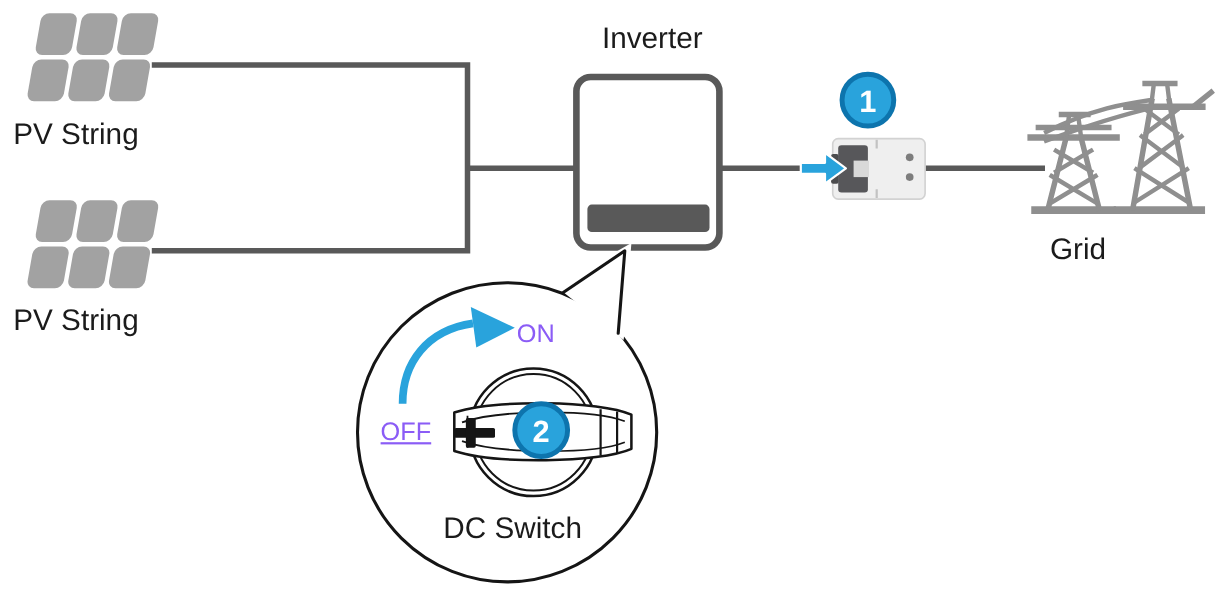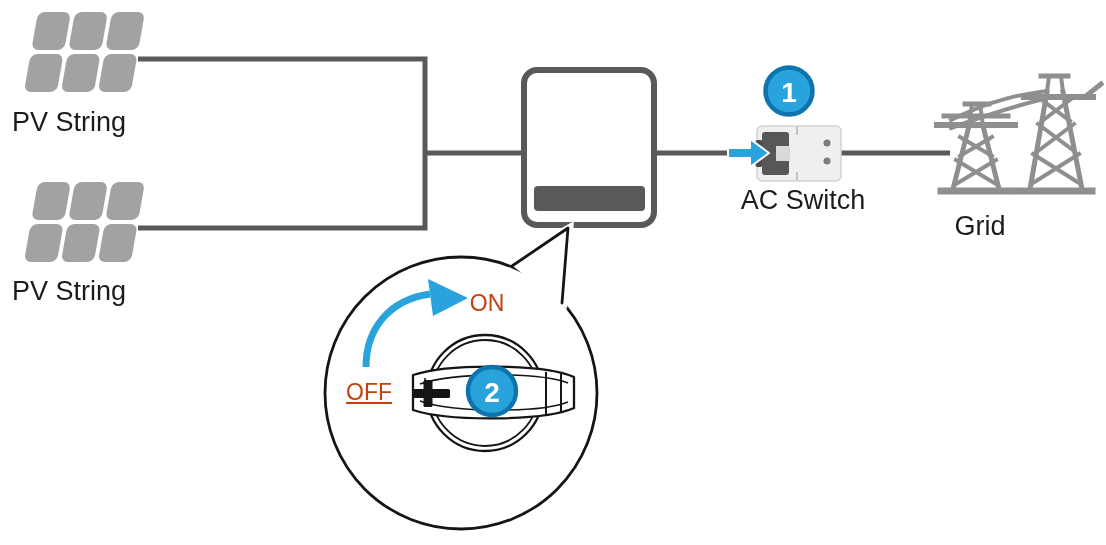--- a/index.html
+++ b/index.html
@@ -6,21 +6,21 @@
   .stage{
     position:relative;width:1106px;height:545px;background:#ffffff;
     font-family:"Liberation Sans","DejaVu Sans",sans-serif;overflow:hidden;
   }
   .stage svg{position:absolute;left:0;top:0;}
   .lbl{
     position:absolute;color:#1b1b1b;font-size:27px;line-height:1.1;
     white-space:nowrap;letter-spacing:0px;
   }
   .lbl.center{transform:translateX(-50%);}
-  .lbl.small{font-size:23px;color:#c2410c;}
+  .lbl.small{font-size:23px;color:#8b5cf6;}
   svg text.badge-num{
     font-family:"Liberation Sans","DejaVu Sans",sans-serif;
     font-size:28px;font-weight:700;fill:#ffffff;
     text-anchor:middle;dominant-baseline:central;
   }
 </style>
 </head>
 <body>
 
 <div class="stage">
@@ -120,18 +120,19 @@
       <text class="badge-num" x="789" y="92">1</text>
     </g>
     <g>
       <circle cx="492" cy="391" r="24" fill="#29a3dc" stroke="#0d74ad" stroke-width="4.5"></circle>
       <text class="badge-num" x="492" y="392">2</text>
     </g>
   </svg>
 
   <div class="lbl" style="left:12px;top:108px;">PV String</div>
   <div class="lbl" style="left:12px;top:277px;">PV String</div>
-  <div class="lbl center" style="left:803px;top:186px;">AC Switch</div>
+  <div class="lbl center" style="left:593px;top:21px;">Inverter</div>
   <div class="lbl center" style="left:980px;top:212px;">Grid</div>
+  <div class="lbl center" style="left:466px;top:466px;">DC Switch</div>
   <div class="lbl small center" style="left:487px;top:291px;">ON</div>
   <div class="lbl small center" style="left:369px;top:380px;text-decoration:underline;">OFF</div>
 
 </div>
 
 </body></html>

